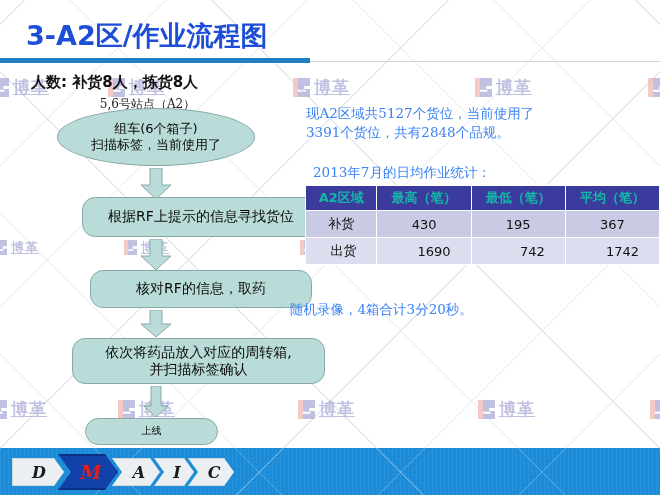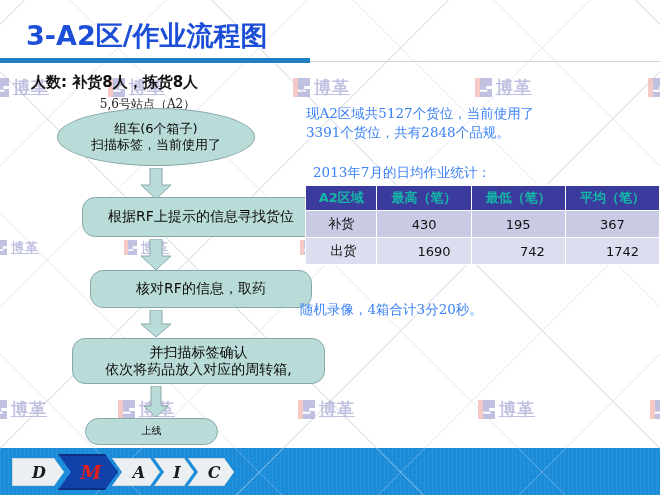--- a/index.html
+++ b/index.html
@@ -326,22 +326,22 @@
   </div>
 
   <div class="arrow-wrap" style="left:140px;top:310px;">
     <svg width="32" height="28" viewBox="0 0 32 28">
       <polygon points="10,0 22,0 22,14 31,14 16,27 1,14 10,14" fill="#b9dcd9" stroke="#8aa8ab" stroke-width="1"></polygon>
     </svg>
   </div>
 
   <div class="node round" style="left:27px;top:338px;width:253px;height:46px;font-size:14px;">
     <div>
+      <div>依次将药品放入对应的周转箱,</div>
       <div>并扫描标签确认</div>
-      <div>依次将药品放入对应的周转箱,</div>
     </div>
   </div>
 
   <div class="arrow-wrap" style="left:143px;top:386px;">
     <svg width="26" height="32" viewBox="0 0 26 32">
       <polygon points="8,0 18,0 18,20 25,20 13,31 1,20 8,20" fill="#b9dcd9" stroke="#8aa8ab" stroke-width="1"></polygon>
     </svg>
   </div>
 
   <div class="node pill" style="left:85px;top:418px;width:133px;height:27px;font-size:10px;">
@@ -373,21 +373,21 @@
       </tr>
       <tr class="alt">
         <td>出货</td>
         <td>1690</td>
         <td>742</td>
         <td>1742</td>
       </tr>
     </tbody>
   </table>
 
-  <div class="rtext" style="left:300px;top:300px;width:345px;">随机录像，4箱合计3分20秒。</div>
+  <div class="rtext" style="left:290px;top:300px;width:345px;">随机录像，4箱合计3分20秒。</div>
 
   <div class="footer">
     <div class="globe"></div>
     <div class="hatch"></div>
     <div class="dmaic">
       <div class="chev first w1">
         <span>D</span>
       </div>
       <div class="chev active w2">
         <span>M</span>

